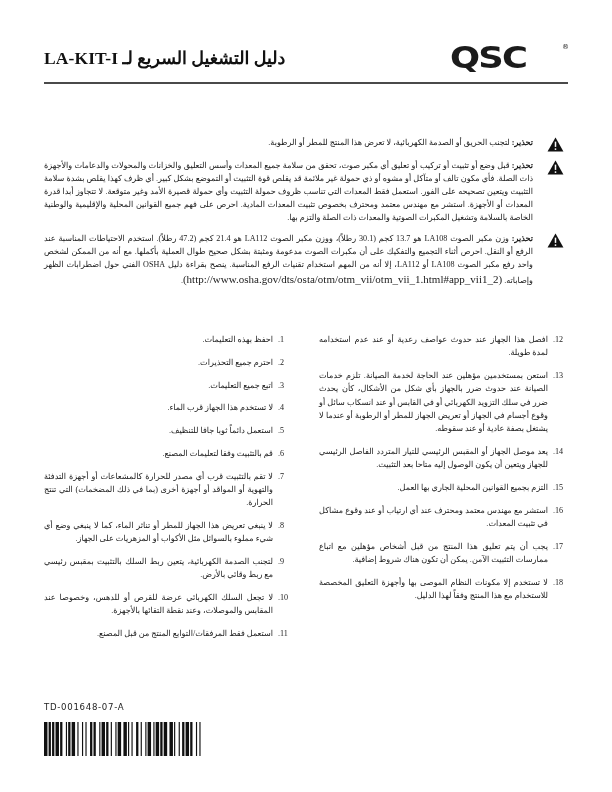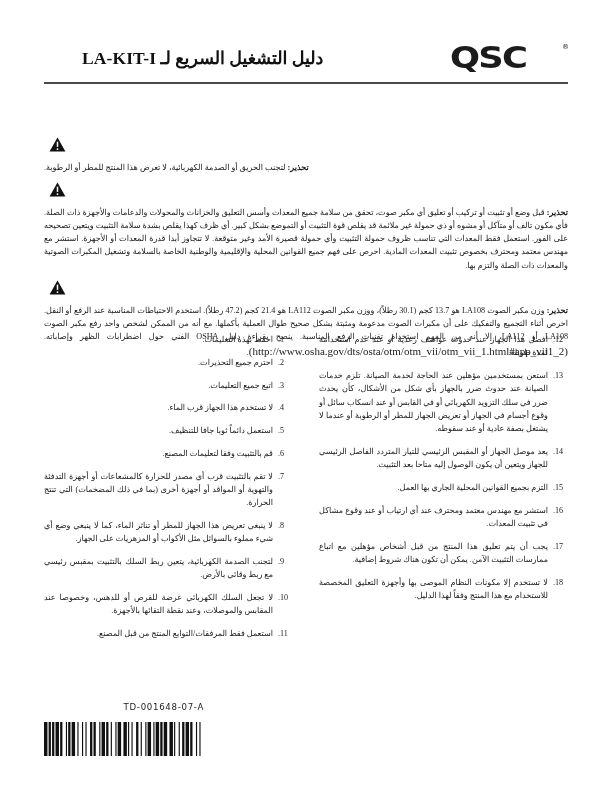--- a/index.html
+++ b/index.html
@@ -35,21 +35,20 @@
     justify-content: space-between;
   }
   .doc-title {
     font-family: "Liberation Serif", "DejaVu Serif", serif;
     font-size: 17.5px;
     font-weight: 700;
     color: #111;
     letter-spacing: 0.1px;
     white-space: nowrap;
     direction: rtl;
-    margin-left: 38px;
   }
   .doc-title .model {
     font-family: "Liberation Serif", "DejaVu Serif", serif;
     font-weight: 700;
     direction: ltr;
     unicode-bidi: embed;
   }
 
   
   .logo-wrap {
@@ -121,22 +120,22 @@
   
   .warnings {
     position: absolute;
     top: 136px;
     left: 44px;
     right: 44px;
     direction: rtl;
   }
   .warn-row {
     display: flex;
-    flex-direction: column;
-    align-items: flex-end;
+    flex-direction: row;
+    align-items: flex-start;
     gap: 9px;
     margin-bottom: 7px;
   }
   .warn-icon {
     flex: none;
     width: 26px;
     display: flex;
     justify-content: center;
     padding-top: 1px;
   }
@@ -195,21 +194,21 @@
     text-align-last: right;
     direction: rtl;
   }
 
   
   .footer {
     position: absolute;
     left: 44px;
     bottom: 36px;
     direction: ltr;
-    text-align: right;
+    text-align: left;
   }
   .doc-number {
     font-family: "DejaVu Sans", sans-serif;
     font-size: 8.6px;
     letter-spacing: 0.7px;
     color: #222;
     margin-bottom: 10px;
   }
   .barcode {
     width: 160px;

